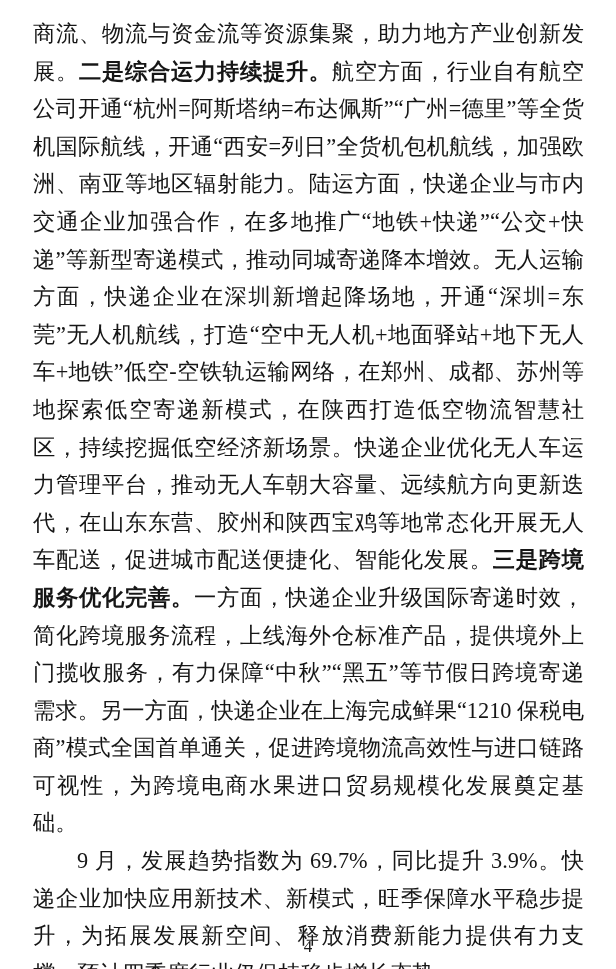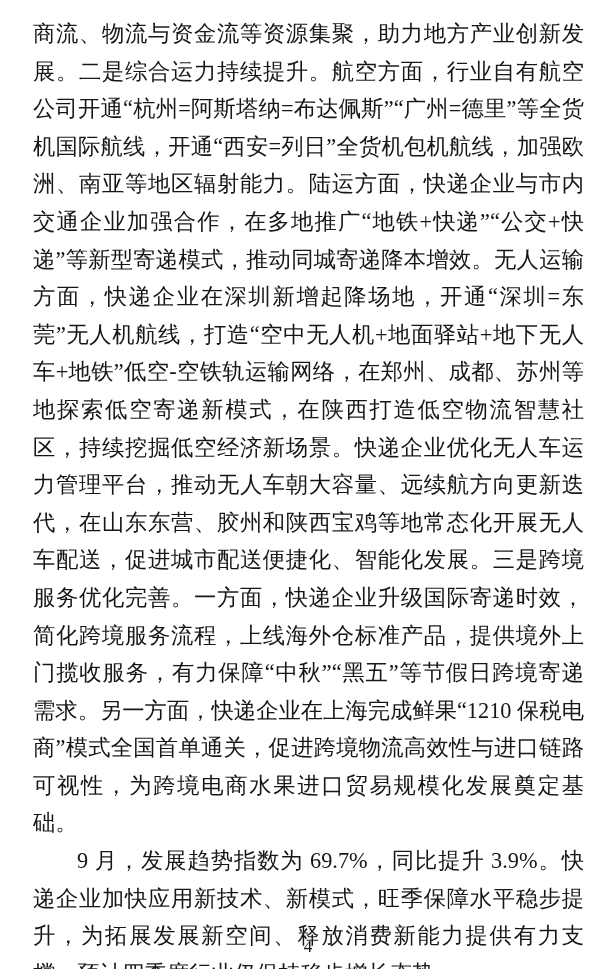--- a/index.html
+++ b/index.html
@@ -26,21 +26,21 @@
     text-justify: inter-ideograph;
   }
   .para {
     margin: 0;
     padding: 0;
   }
   .para.indent {
     text-indent: 44px;
   }
   .seg.bold {
-    font-weight: normal;
+    font-weight: bold;
   }
   .page-number {
     position: absolute;
     left: 0;
     width: 100%;
     bottom: 12px;
     text-align: center;
     font-size: 17px;
     color: #161616;
   }

